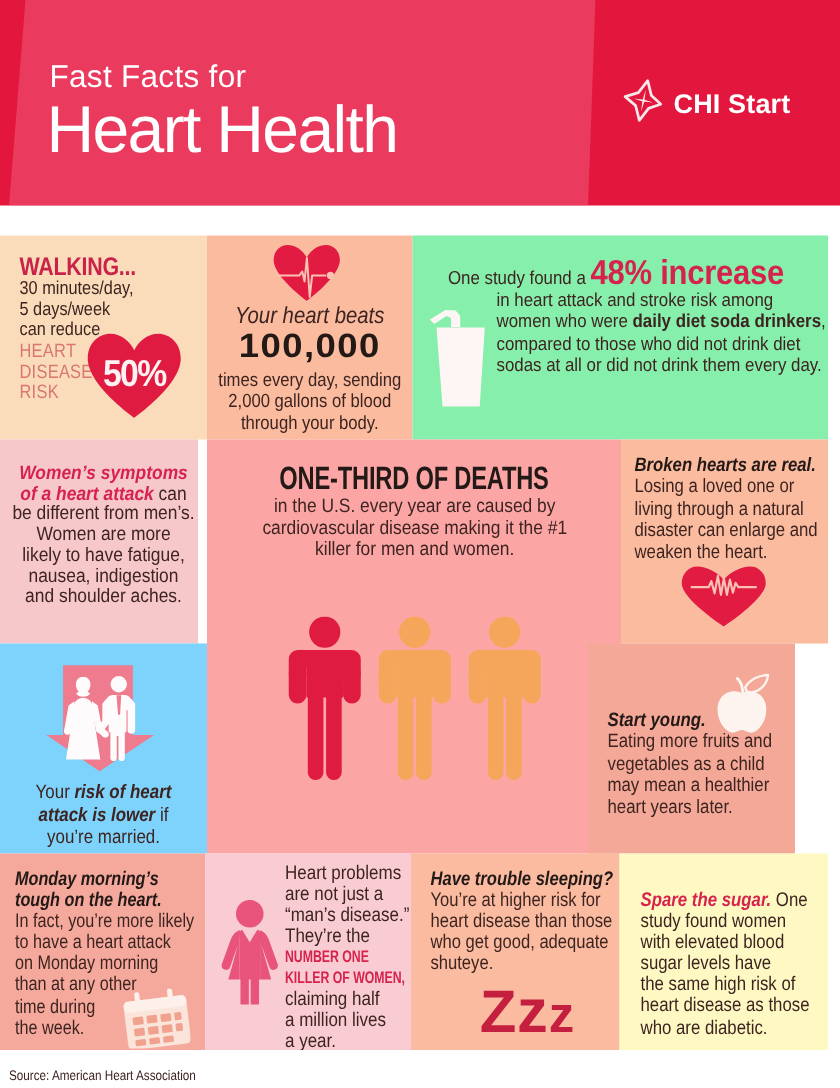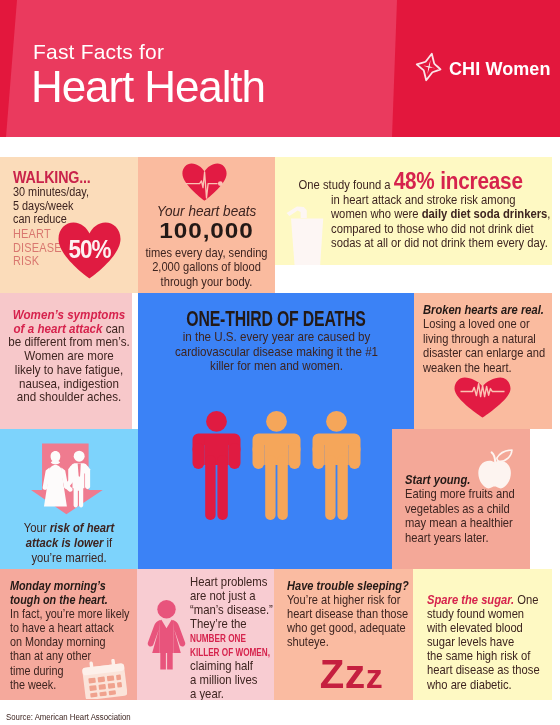--- a/index.html
+++ b/index.html
@@ -26,31 +26,31 @@
   .walk-heart{position:absolute;left:58px;top:65px;}
   .walk-pct{position:absolute;left:58px;top:65px;width:63px;height:57px;display:flex;align-items:center;justify-content:center;
      font-size:25px;font-weight:700;color:#fdf1f2;letter-spacing:-1.2px;padding-bottom:3px;box-sizing:border-box;transform:scaleX(0.9);}
   
   #c-beat{left:138px;top:0;width:137px;height:136px;background:#fabb9f;}
   .beat-icon{position:absolute;left:44px;top:6px;}
   .beat-1{position:absolute;left:-10px;top:45px;width:157px;text-align:center;font-size:15.5px;font-style:italic;color:#3d2420;transform:scaleX(0.875);transform-origin:center top;}
   .beat-big{position:absolute;left:-8px;top:61px;width:153px;text-align:center;font-size:22.5px;font-weight:700;color:#231916;letter-spacing:0.9px;transform:scaleX(1.08);}
   .beat-rest{position:absolute;left:-10px;top:89px;width:157px;text-align:center;font-size:12.7px;line-height:14.3px;color:#3d2420;transform:scaleX(0.875);white-space:nowrap;}
   
-  #c-soda{left:275px;top:0;width:277px;height:108px;background:#fef9c3;}
+  #c-soda{left:275px;top:0;width:277px;height:136px;background:#86efac;}
   .soda-cup{position:absolute;left:11px;top:49px;}
   .soda-txt{position:absolute;left:56px;top:17px;width:260px;font-size:12.5px;line-height:14.6px;color:#3d2420;text-align:left;transform:scaleX(0.90);transform-origin:left top;white-space:nowrap;}
   .soda-txt .l1{margin-left:-36px;}
   .soda-hl{font-size:23px;font-weight:700;color:#d6234d;letter-spacing:-0.2px;}
   
   #c-women{left:0;top:136px;width:132px;height:136px;background:#f7c8ca;}
   .women-txt{position:absolute;left:-8px;top:15px;width:154px;text-align:center;font-size:12.9px;line-height:13.7px;color:#3d2420;transform:scaleX(0.9);transform-origin:center top;white-space:nowrap;}
   .women-b{font-weight:700;font-style:italic;color:#d6234d;}
   
-  #c-death{left:138px;top:136px;width:276px;height:276px;background:#3b82f6;}
+  #c-death{left:138px;top:136px;width:276px;height:276px;background:#fca5a5;}
   .death-t{position:absolute;left:-50px;top:14px;width:376px;text-align:center;font-size:21.5px;font-weight:700;color:#231916;letter-spacing:-0.2px;transform:scaleX(0.735);transform-origin:center top;white-space:nowrap;}
   .death-b{position:absolute;left:-15px;top:37px;width:307px;text-align:center;font-size:12.9px;line-height:14.5px;color:#3d2420;transform:scaleX(0.9);transform-origin:center top;white-space:nowrap;}
   .death-fig{position:absolute;left:0;top:118px;width:276px;display:flex;justify-content:center;gap:11px;}
   
   #c-broken{left:414px;top:136px;width:138px;height:136px;background:#fabb9f;}
   .broken-txt{position:absolute;left:9px;top:10px;width:158px;font-size:12.9px;line-height:14.4px;color:#3d2420;transform:scaleX(0.865);transform-origin:left top;white-space:nowrap;}
   .broken-b{font-weight:700;font-style:italic;color:#231916;}
   .broken-icon{position:absolute;left:40px;top:84px;}
   
   #c-marr{left:0;top:272px;width:138px;height:140px;background:#7dd3fc;}
@@ -97,21 +97,21 @@
       <span class="logo-mark">
         <svg viewBox="0 0 56 68" width="28" height="34" aria-hidden="true">
           <g fill="none" stroke="#fbe6ea" stroke-width="3.6" stroke-linejoin="round" stroke-linecap="round">
             <path d="M33.6 7.6 C35.8 16.4 36.3 18.4 38.5 27.2 C44.1 32.5 45.4 33.6 51.0 38.9 C43.7 41.4 42.1 42.0 34.8 44.5 C29.2 51.7 28.0 53.2 22.4 60.4 C20.2 51.6 19.7 49.6 17.5 40.8 C11.2 35.4 9.8 34.2 3.5 28.8 C11.5 26.4 13.3 25.9 21.2 23.5 C26.8 16.3 28.0 14.8 33.6 7.6 Z"></path>
           </g>
           <g fill="#fbe6ea">
             <path d="M31.1 19.3 C30.1 27.8 30.5 24.5 29.5 33.0 C36.2 35.2 33.6 34.4 40.2 36.6 C33.3 35.9 36.0 36.2 29.0 35.5 C26.4 43.7 27.4 40.5 24.9 48.7 C25.9 40.2 25.5 43.5 26.5 35.0 C19.2 32.6 22.0 33.5 14.8 31.2 C22.4 32.0 19.4 31.7 27.0 32.5 C29.6 24.3 28.6 27.5 31.1 19.3 Z"></path>
           </g>
         </svg>
       </span>
-      <span class="logo-text">CHI Women</span>
+      <span class="logo-text">CHI Start</span>
     </div>
   </div>
   <div class="grid">
 
     <div class="cell" id="c-walk">
       <div class="walk-h">WALKING...</div>
       <div class="walk-b">
         <div>30 minutes/day,</div>
           <div>5 days/week</div>
           <div>can reduce</div>

